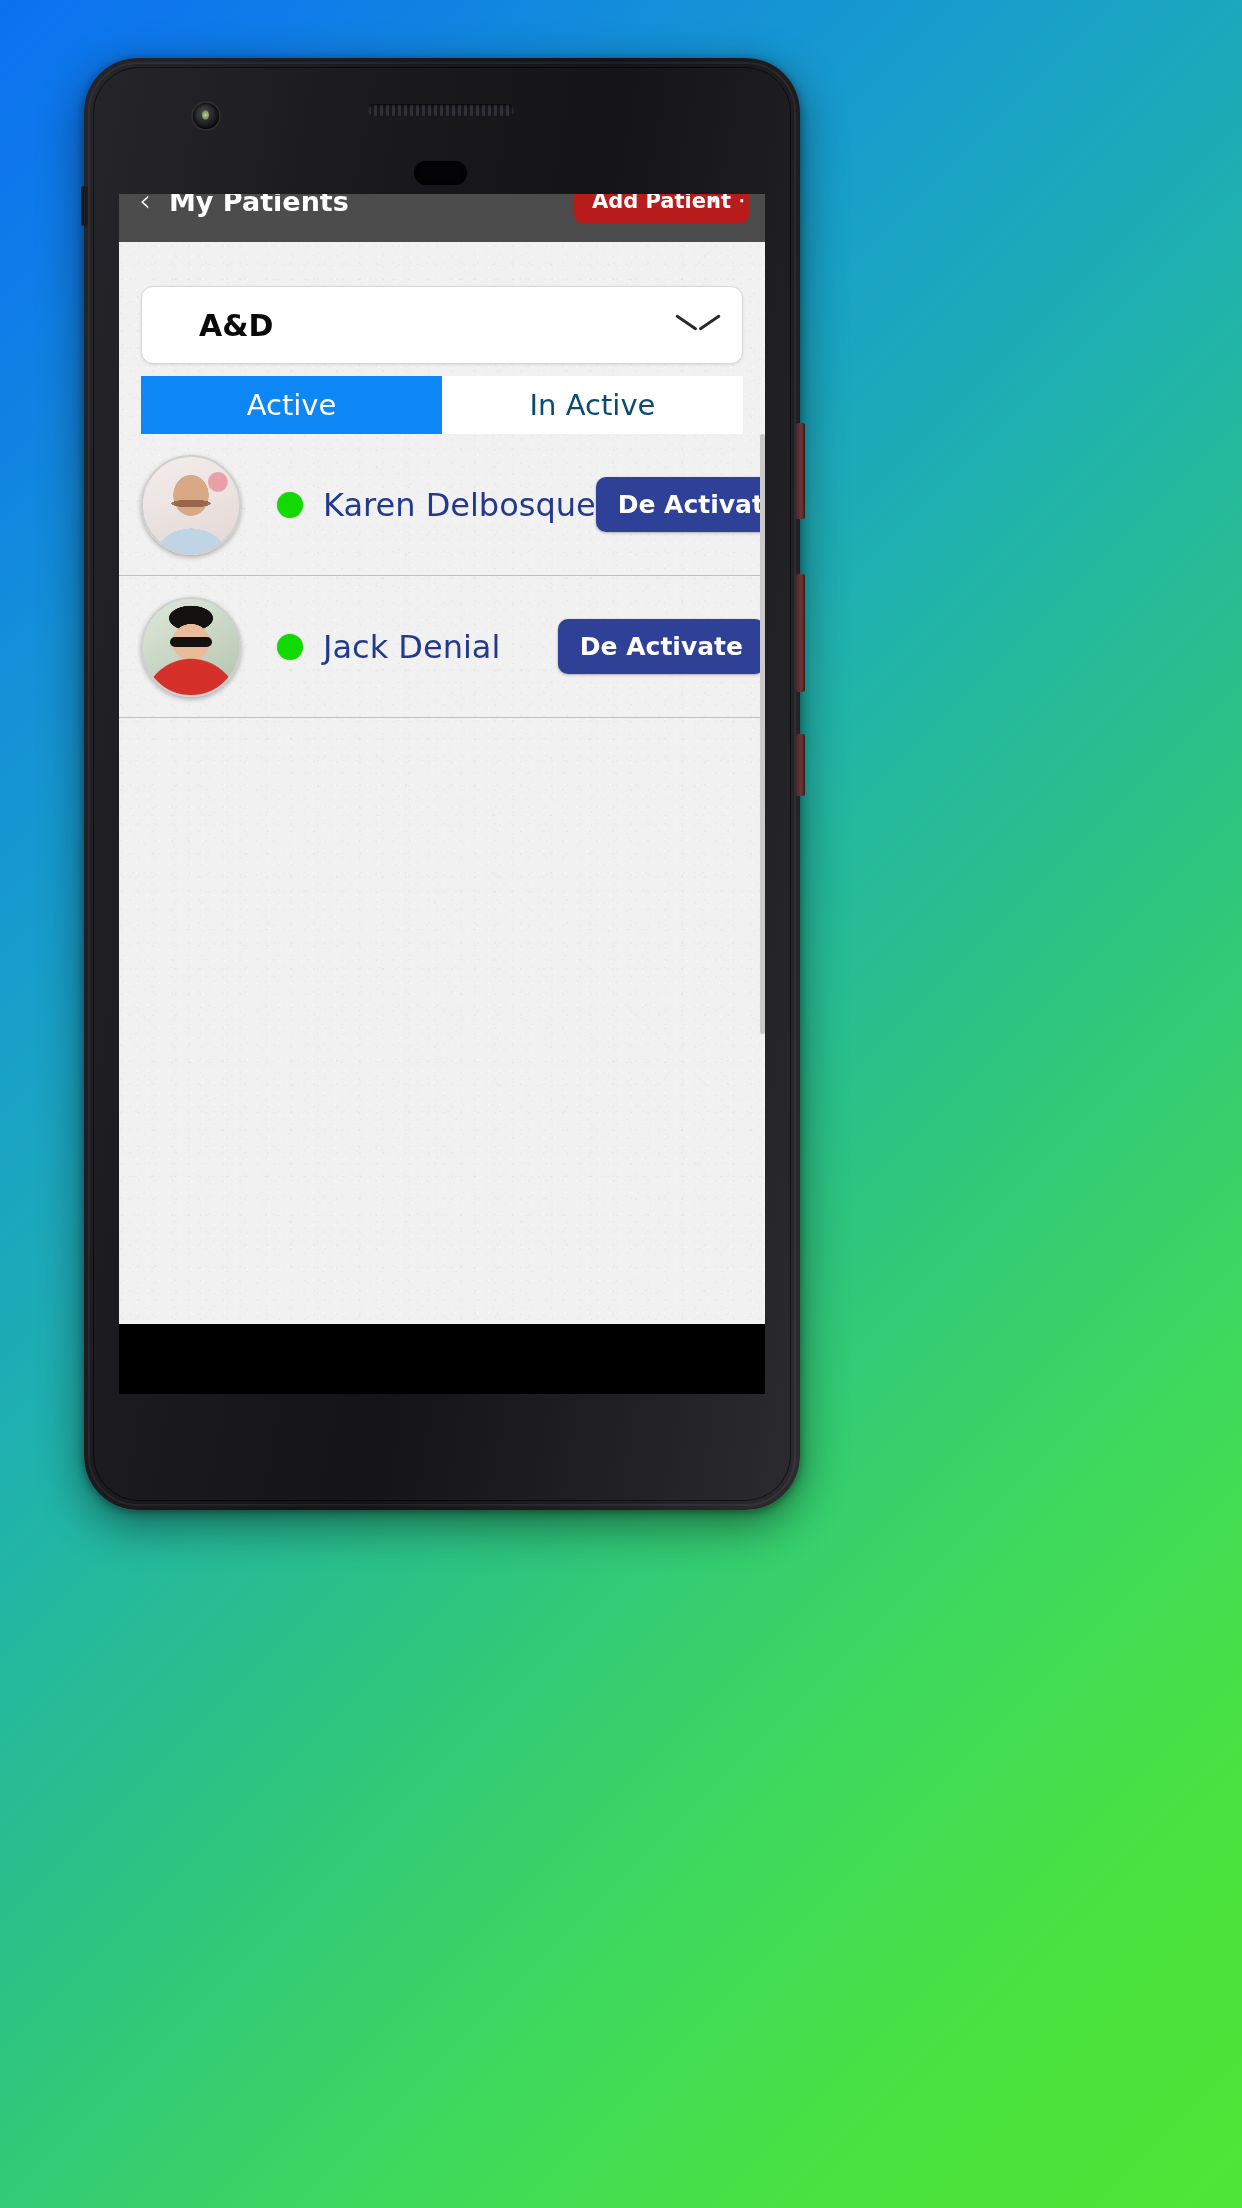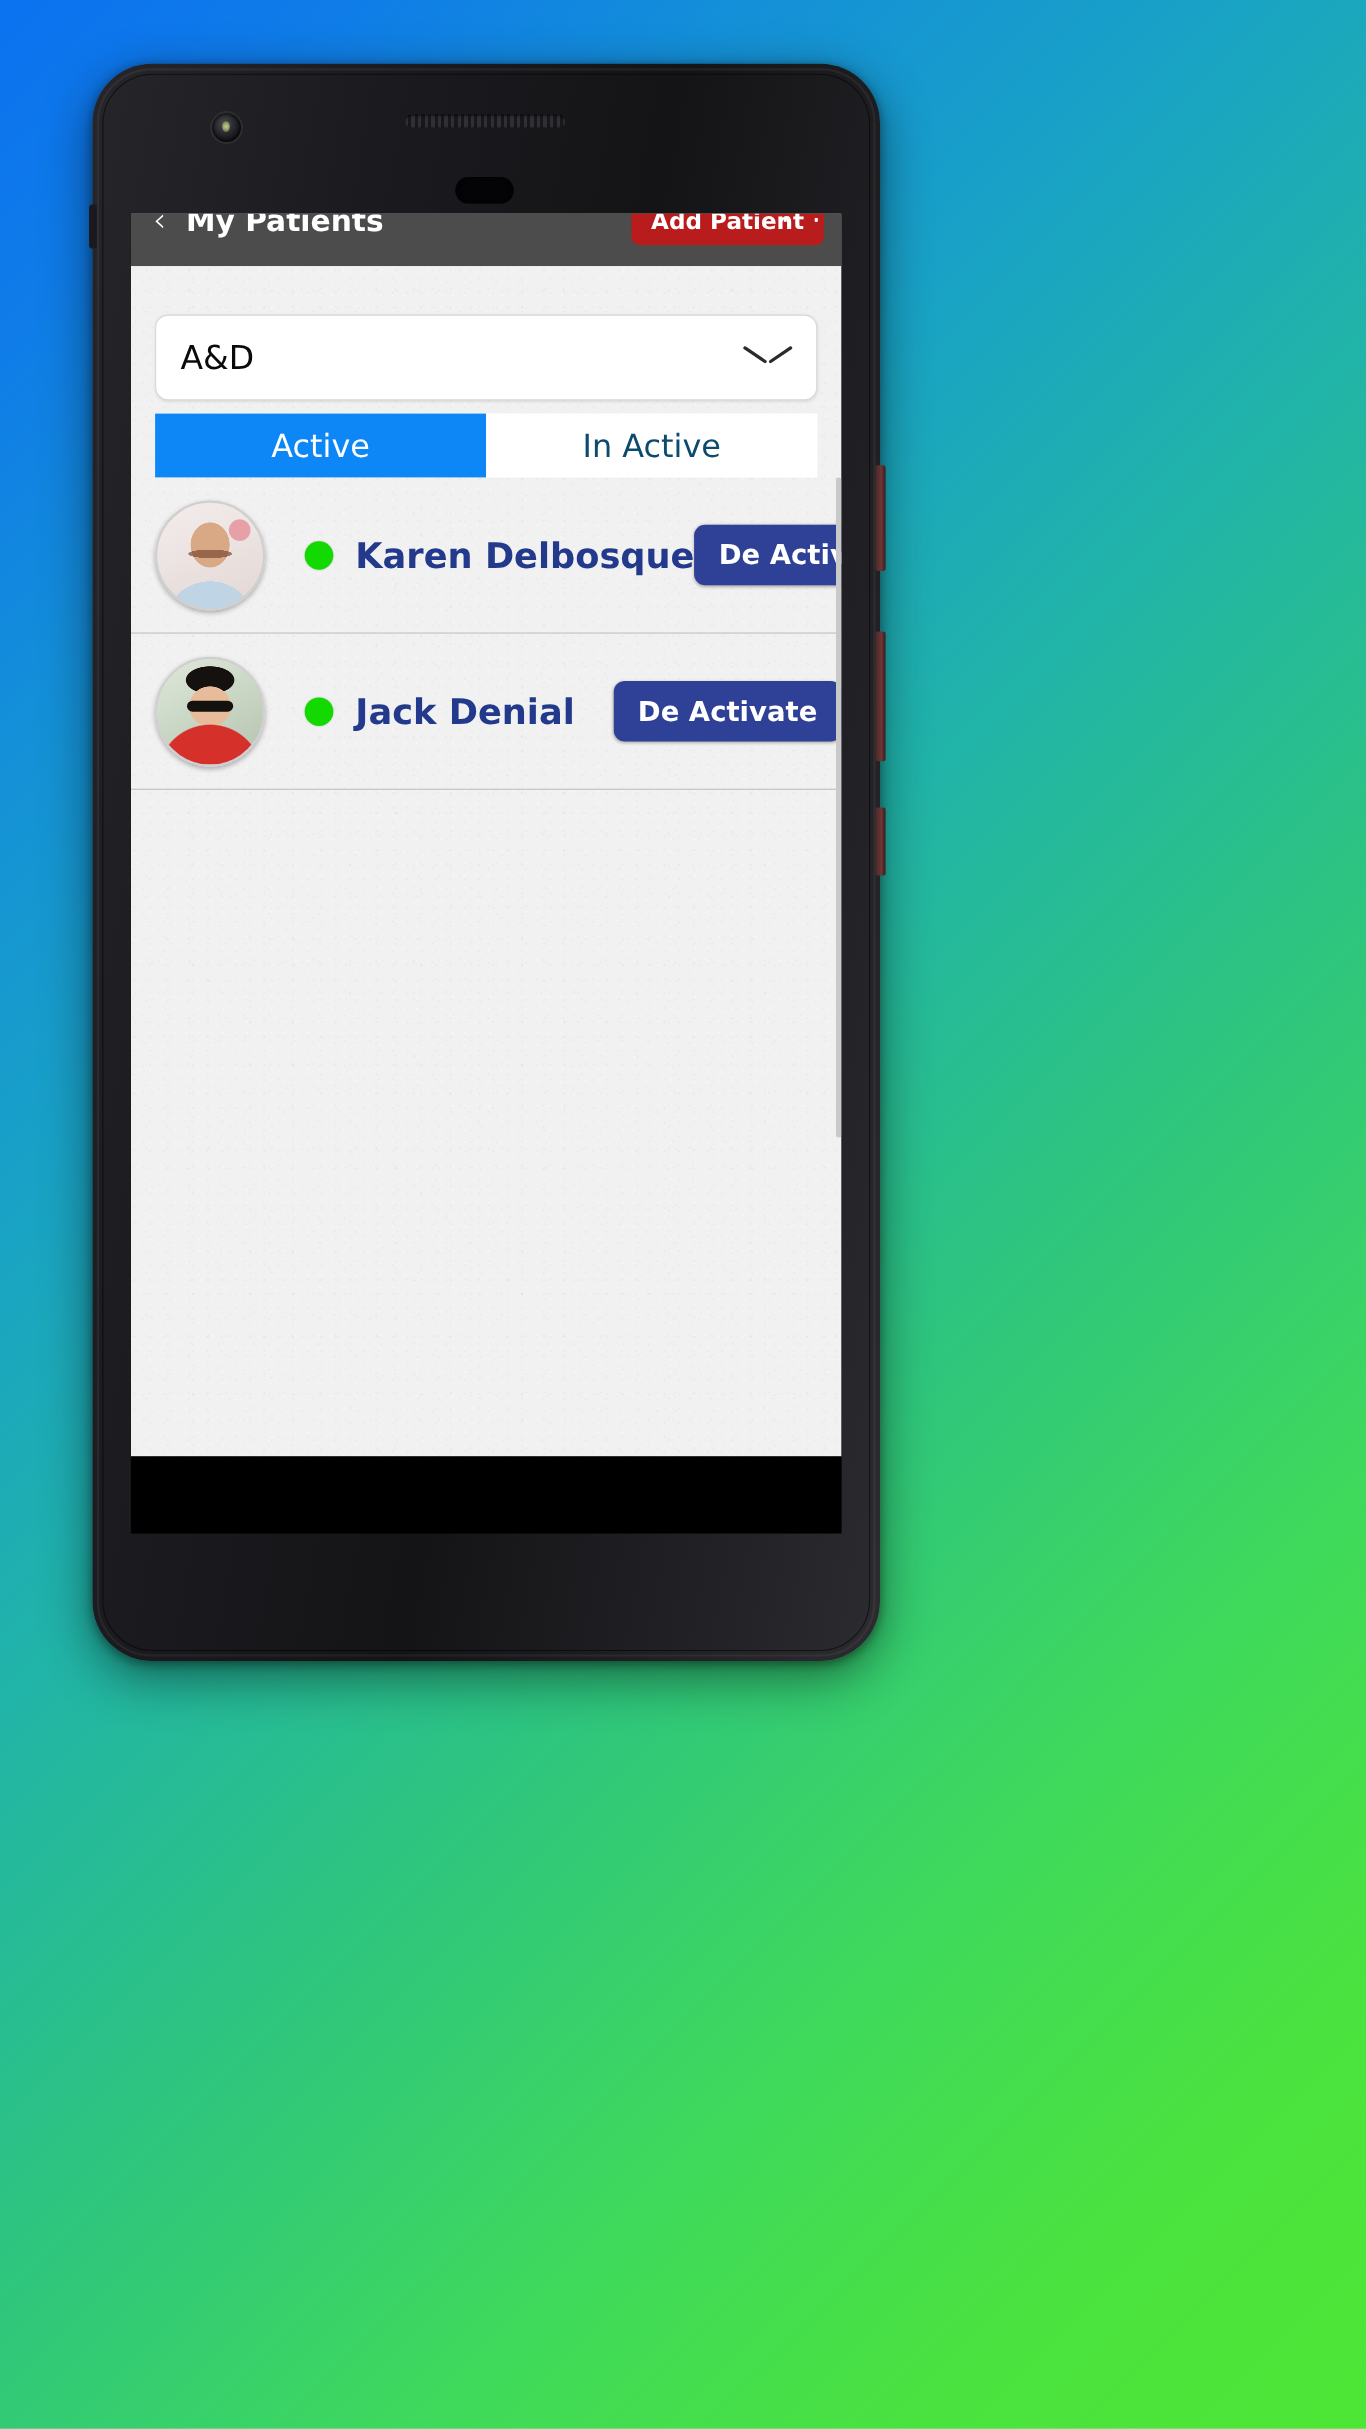--- a/index.html
+++ b/index.html
@@ -114,21 +114,21 @@
     background-size:17px 17px, 23px 23px, 19px 19px, 29px 29px, 13px 13px, 11px 11px;
   }
 
   
   #hospital-dropdown{
     position:absolute;left:22px;top:44px;width:602px;height:78px;
     background:#ffffff;border:1px solid #d8d8d8;border-radius:12px;
     display:flex;align-items:center;padding:0 22px;
     box-shadow:0 1px 3px rgba(0,0,0,.09);
   }
-  #dropdown-value{ font-size:30px;color:#0a0a0a;font-weight:400; }
+  #dropdown-value{ font-size:30px;color:#0a0a0a;font-weight:700;margin-left:35px; }
   #chevron-down-icon{
     margin-left:auto;width:44px;height:26px;position:relative;
   }
   #chevron-down-icon:before, #chevron-down-icon:after{
     content:"";position:absolute;top:2px;width:25px;height:3px;background:#2b2b2b;border-radius:2px;
   }
   #chevron-down-icon:before{ left:0; transform:rotate(34deg); transform-origin:left center;}
   #chevron-down-icon:after { right:0;transform:rotate(-34deg);transform-origin:right center;}
 
   
@@ -182,21 +182,21 @@
   .avatar-2:after{
     content:"";position:absolute;left:28%;top:40%;width:44%;height:11%;border-radius:6px;
     background:#14120f;
   }
   .status-dot{
     width:26px;height:26px;border-radius:50%;background:#12d900;
     margin-left:36px;flex:0 0 auto;
     box-shadow:0 0 2px rgba(0,0,0,.2);
   }
   .patient-name{
-    margin-left:20px;font-size:32px;color:#233a8c;font-weight:700;white-space:nowrap;
+    margin-left:20px;font-size:32px;color:#233a8c;font-weight:400;white-space:nowrap;
   }
   .deactivate-button{
     margin-left:auto;margin-right:0;
     background:#2e4196;color:#ffffff;border:none;border-radius:10px;
     font-size:25px;font-weight:700;font-family:"DejaVu Sans",sans-serif;
     padding:13px 22px;white-space:nowrap;
     box-shadow:0 1px 3px rgba(0,0,0,.3);
   }
 
   

